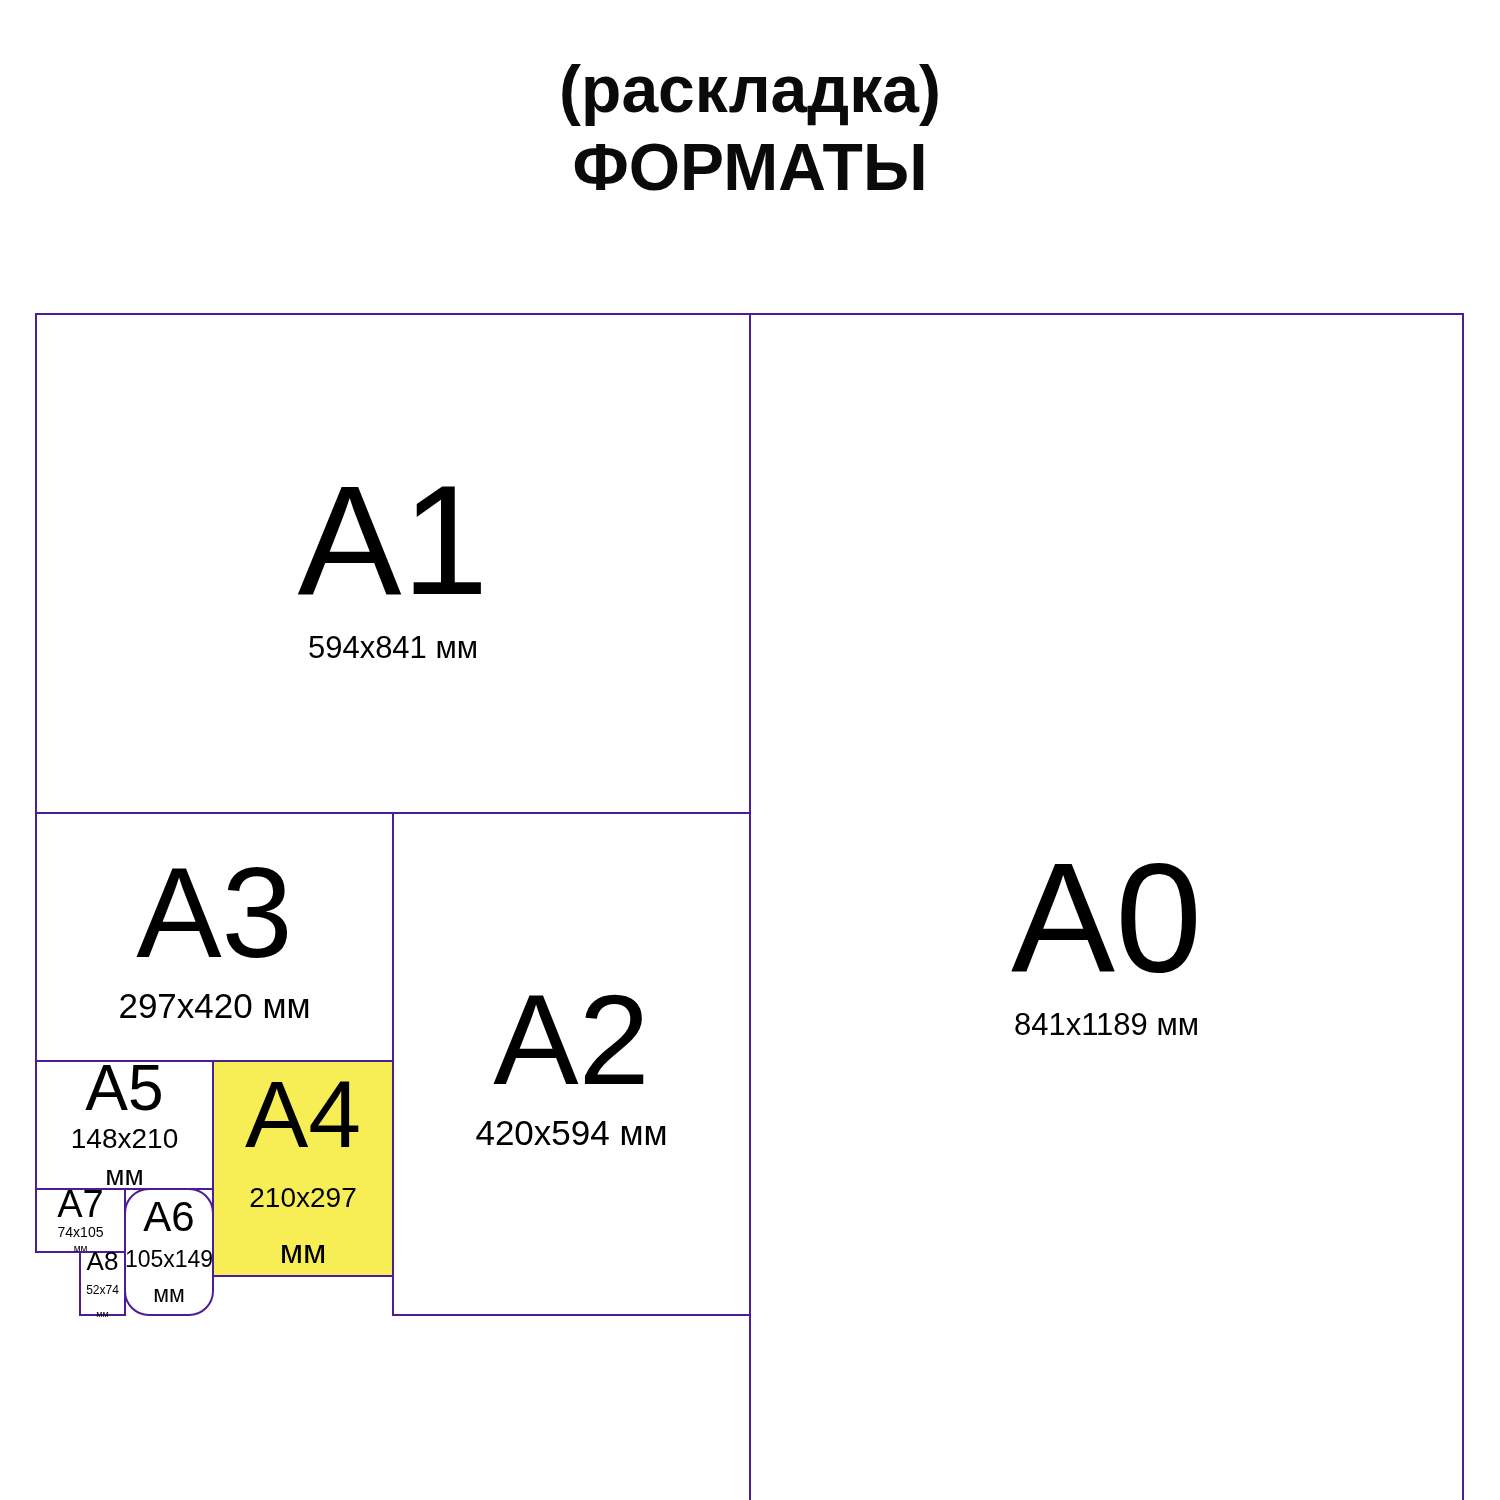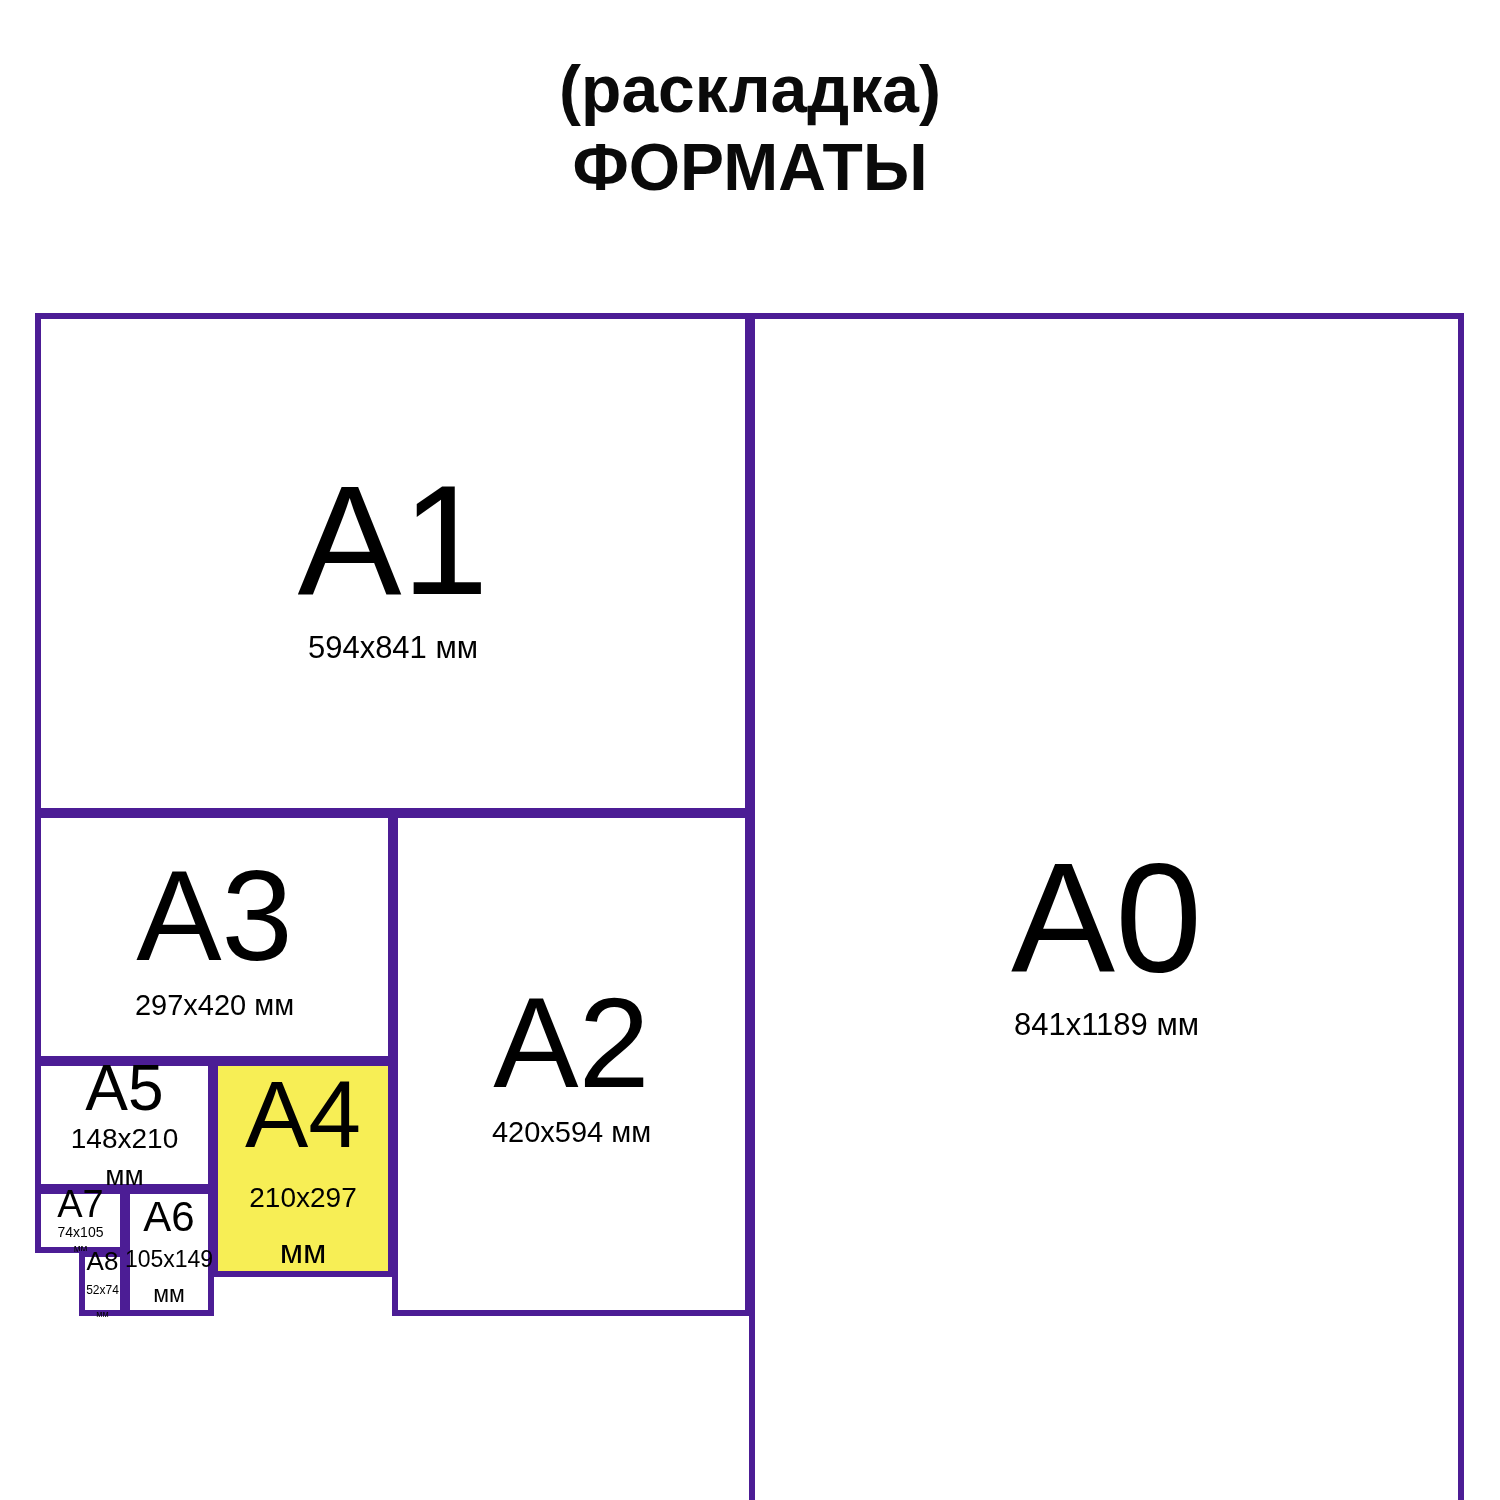--- a/index.html
+++ b/index.html
@@ -27,49 +27,49 @@
     font-weight: 700;
     font-size: 66px;
     line-height: 78px;
     color: #0a0a0a;
   }
 
   
   .sheet {
     position: absolute;
     box-sizing: border-box;
-    border: 6px solid #4c1d95;
+    border: 2px solid #4c1d95;
     background: #ffffff;
     display: flex;
     flex-direction: column;
     align-items: center;
     justify-content: center;
     text-align: center;
     color: #000000;
   }
   .sheet .name { font-weight: 400; }
   .sheet .dims { font-weight: 400; }
 
   
   .sheet-a0 { left: 749px; top: 313px;  width: 715px; height: 1256px; }
   .sheet-a1 { left: 35px;  top: 313px;  width: 716px; height: 501px;  }
   .sheet-a2 { left: 392px; top: 812px;  width: 359px; height: 504px;  }
   .sheet-a3 { left: 35px;  top: 812px;  width: 359px; height: 250px;  }
   .sheet-a4 { left: 212px; top: 1060px; width: 182px; height: 217px;  }
   .sheet-a5 { left: 35px;  top: 1060px; width: 179px; height: 130px;  }
-  .sheet-a6 { left: 124px; top: 1188px; width: 90px;  height: 128px;  }
+  .sheet-a6 { left: 124px; top: 1188px; width: 90px;  height: 128px; border-radius: 25px;  }
   .sheet-a7 { left: 35px;  top: 1188px; width: 91px;  height: 65px;   }
   .sheet-a8 { left: 79px;  top: 1251px; width: 47px;  height: 65px; gap: 8px;   }
 
   
   .sheet-a0 .name, .sheet-a1 .name { font-size: 156px; line-height: 1; }
   .sheet-a0 .dims, .sheet-a1 .dims { font-size: 31px;  margin-top: 12px; }
 
   .sheet-a2 .name, .sheet-a3 .name { font-size: 128px; line-height: 1; }
-  .sheet-a2 .dims, .sheet-a3 .dims { font-size: 29px;  margin-top: 9px; }
+  .sheet-a2 .dims, .sheet-a3 .dims { font-size: 35px;  margin-top: 9px; }
 
   .sheet-a4 .name  { font-size: 95px; line-height: 1; }
   .sheet-a4 .dims1 { font-size: 28px; margin-top: 20px; }
   .sheet-a4 .dims2 { font-size: 34px; margin-top: 18px; }
 
   .sheet-a5 .name  { font-size: 64px; line-height: 0.95; }
   .sheet-a5 .dims1 { font-size: 28px; margin-top: 5px; }
   .sheet-a5 .dims2 { font-size: 28px; margin-top: 5px; }
 
   .sheet-a6 .name  { font-size: 42px; line-height: 1; }

